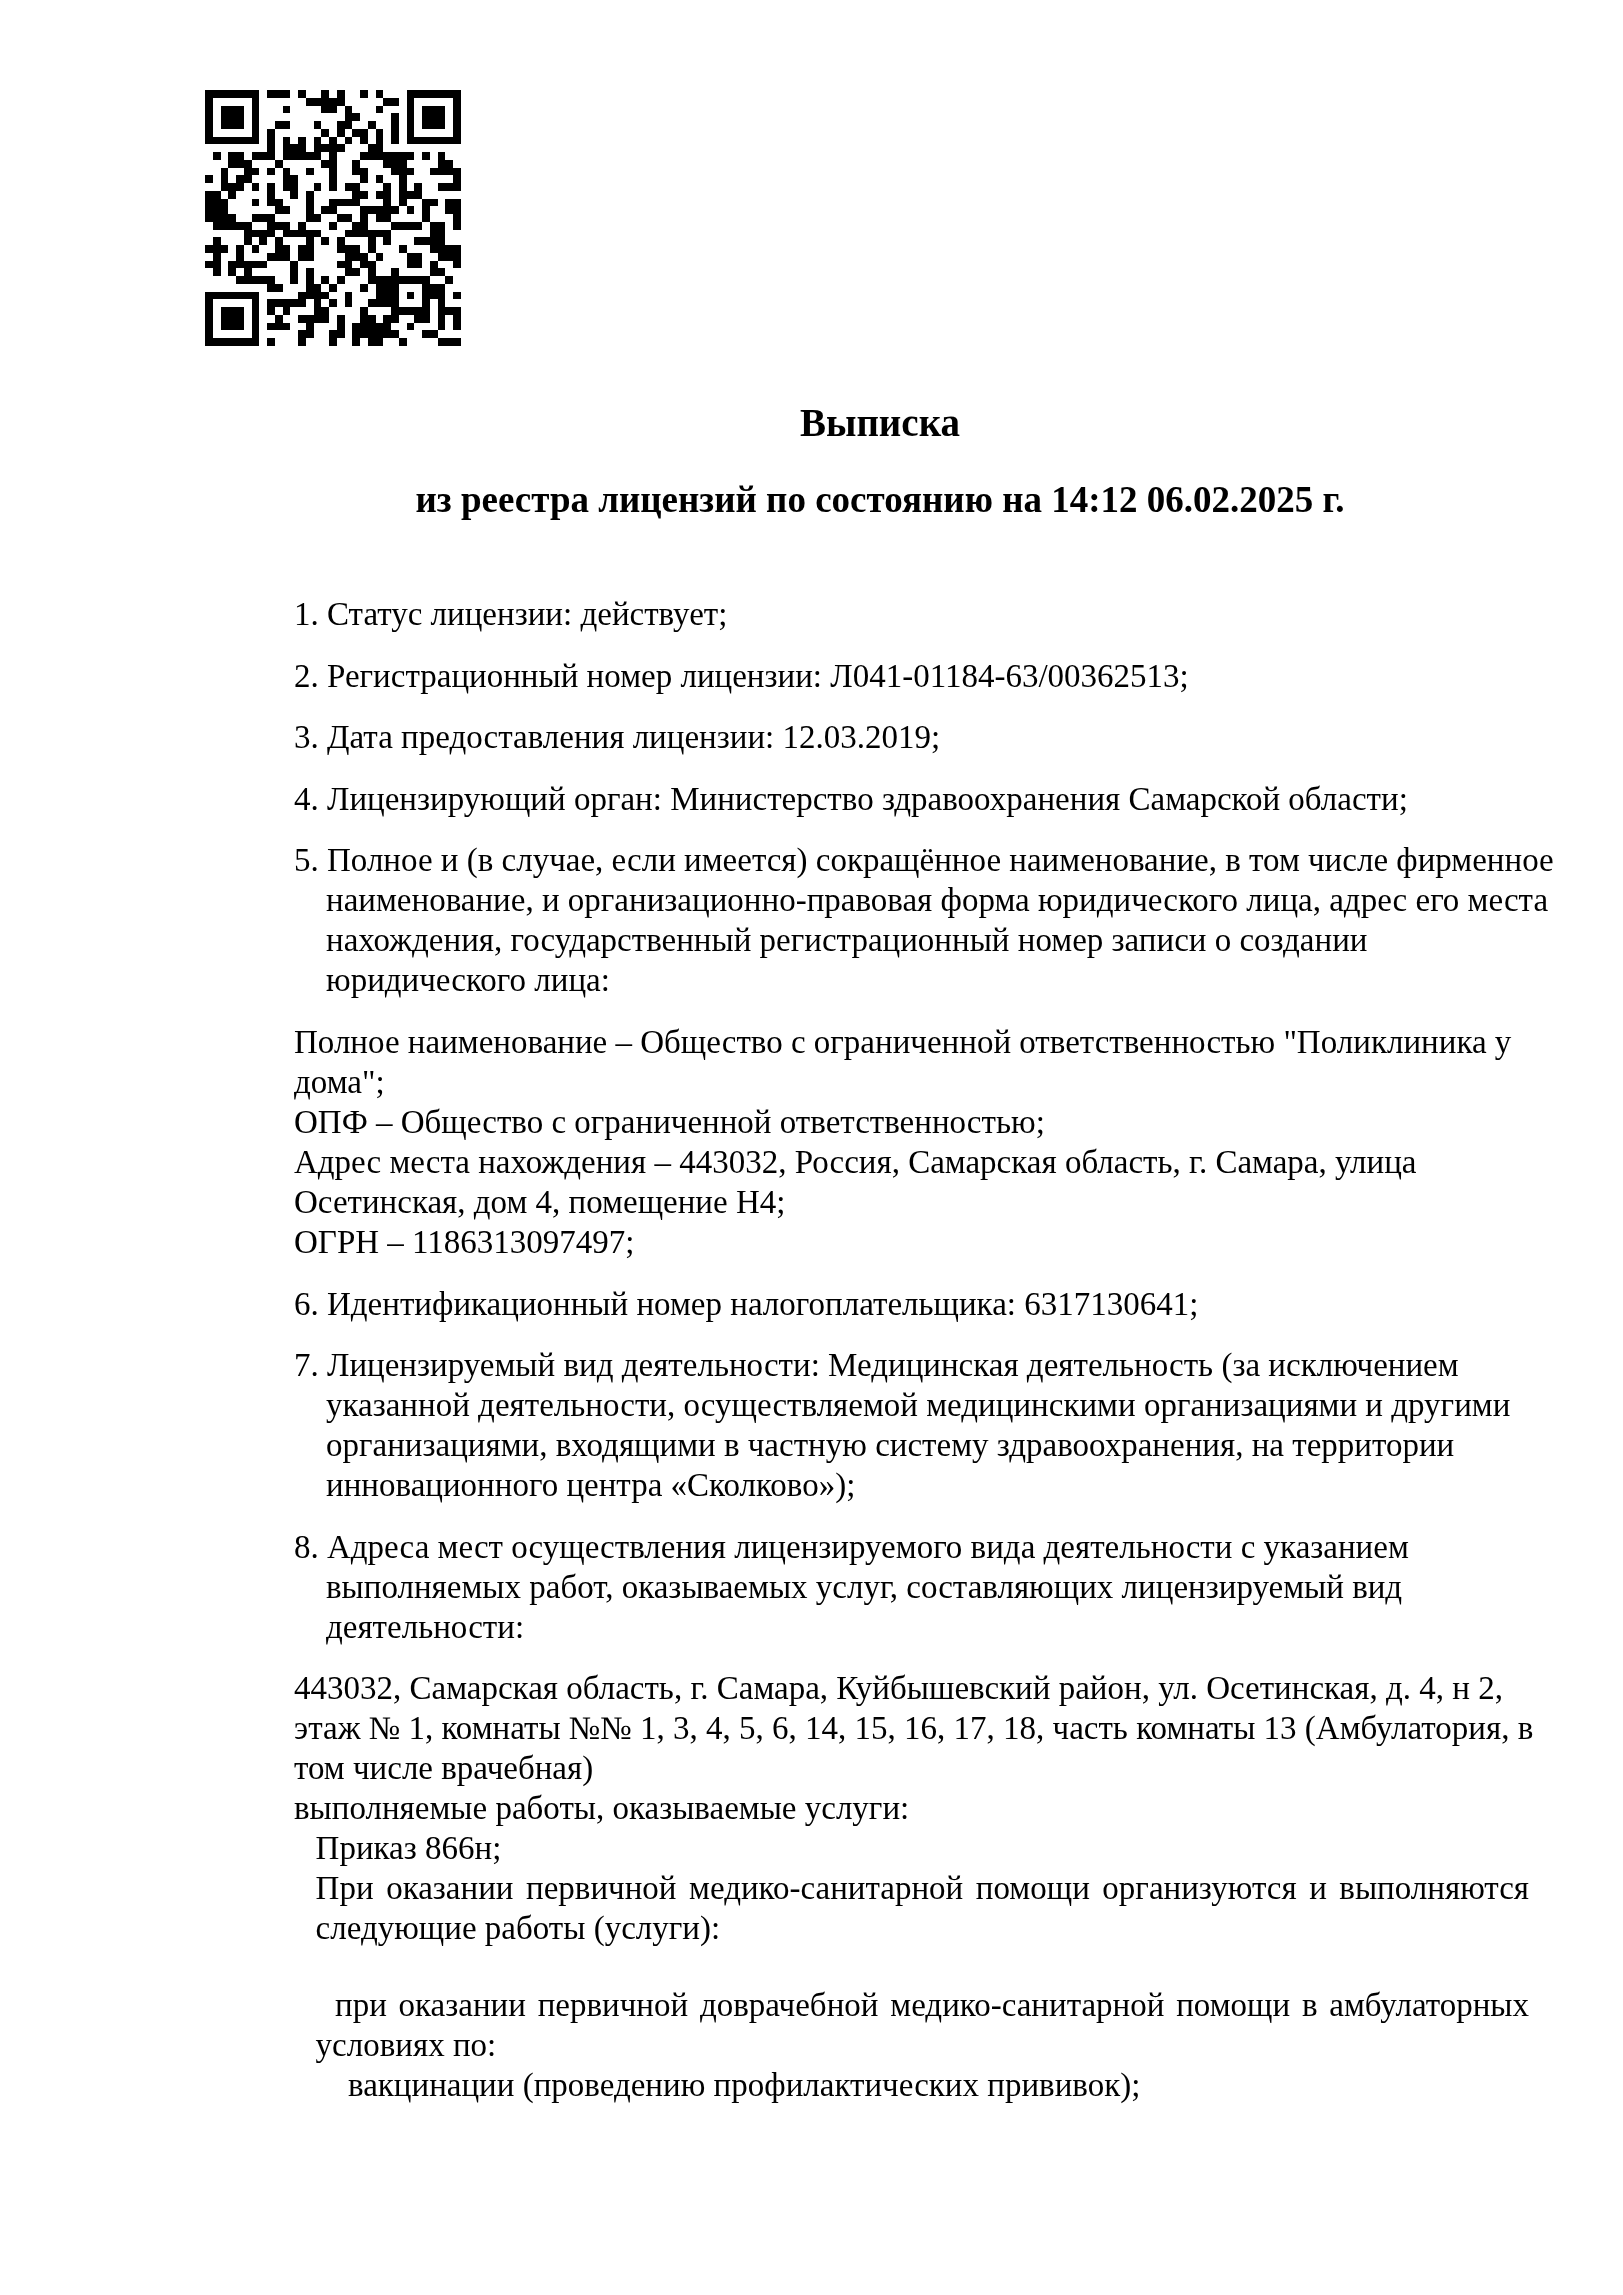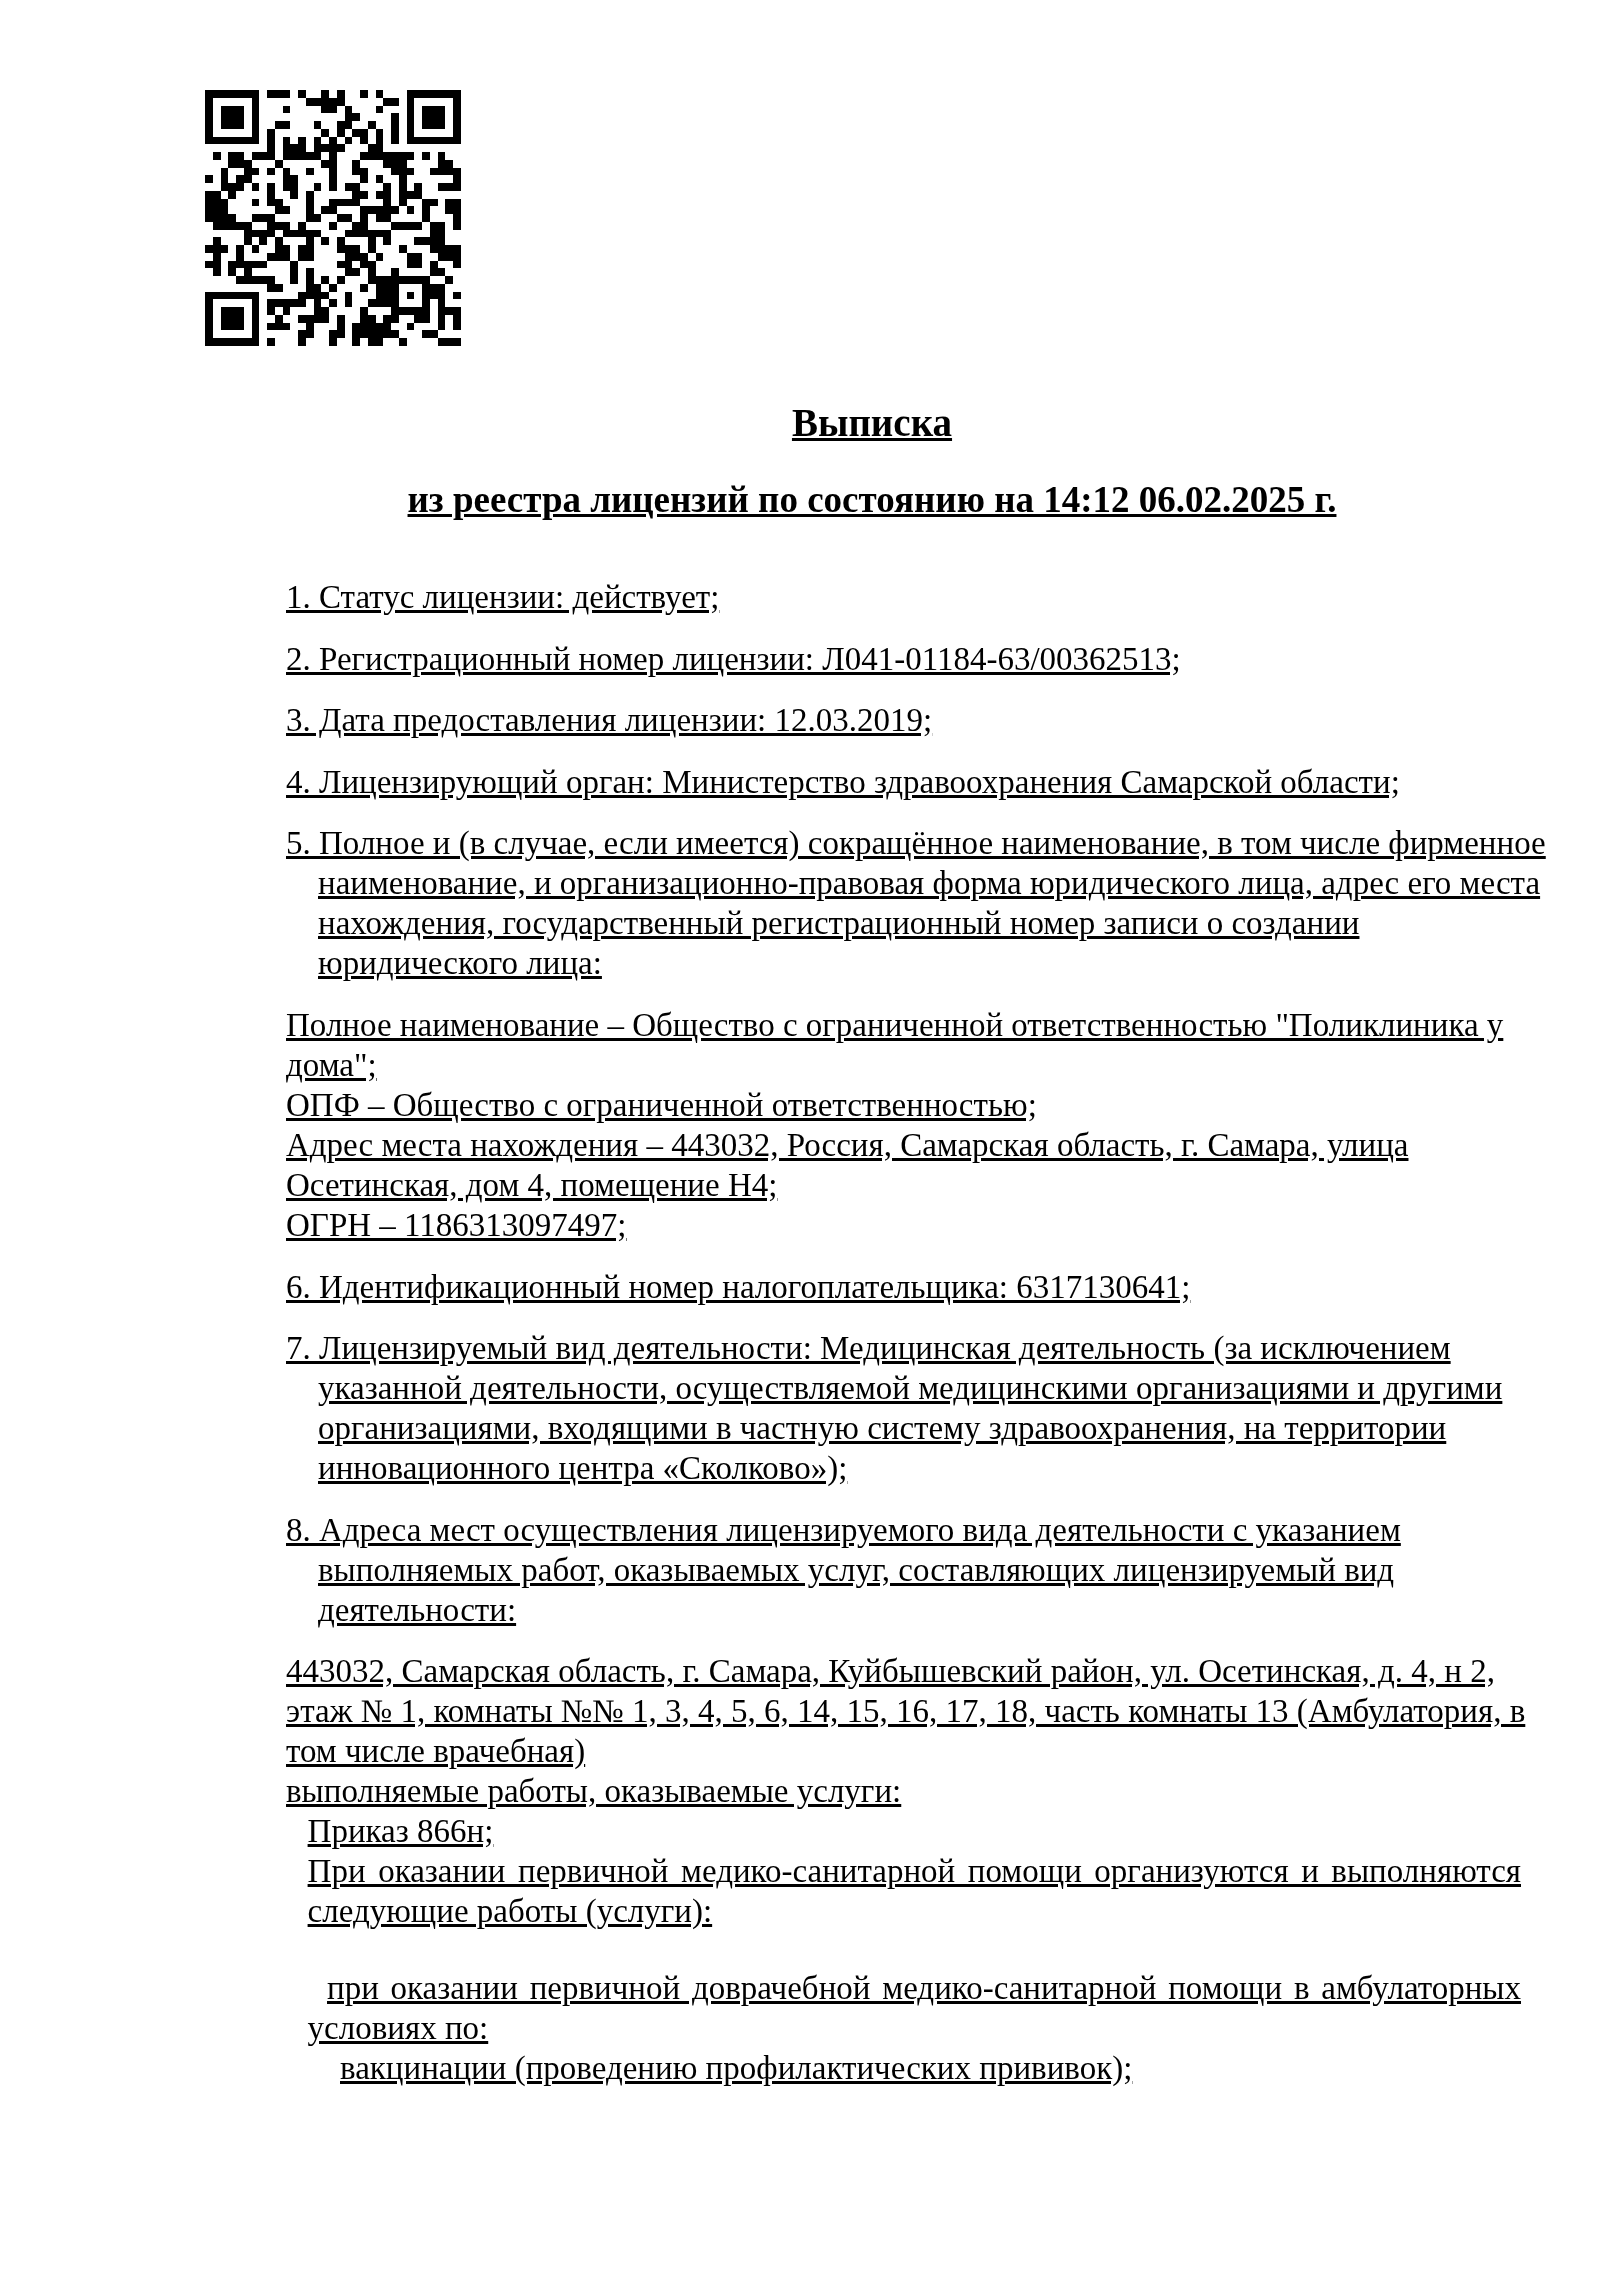--- a/index.html
+++ b/index.html
@@ -15,32 +15,31 @@
     background: #ffffff;
     overflow: hidden;
   }
   .qr {
     position: absolute;
     left: 205px; top: 90px;
     width: 256px; height: 256px;
   }
   .content {
     position: absolute;
-    left: 286px; top: 400px;
+    left: 294px; top: 400px;
     width: 1235px;
     font-size: 33px;
     line-height: 40px;
-    text-decoration: underline;
   }
   .title-wrap { width: 1172px; text-align: center; font-weight: bold; }
   .doc-title    { font-size: 39px; line-height: 46px; }
   .doc-subtitle { font-size: 37px; line-height: 46px; margin-top: 31px; }
 
   .para  { margin-top: 21.6px; }
-  .para.first { margin-top: 54px; }
+  .para.first { margin-top: 71px; }
   .line  { white-space: nowrap; }
   .cont  { padding-left: 32px; }         
 
   .ind1 { padding-left: 21.6px; }          
   .ind2 { padding-left: 41px; margin-top: 37px; }          
   .ind3 { padding-left: 54px; }          
 
   .justify {
     white-space: normal;
     text-align: justify;

